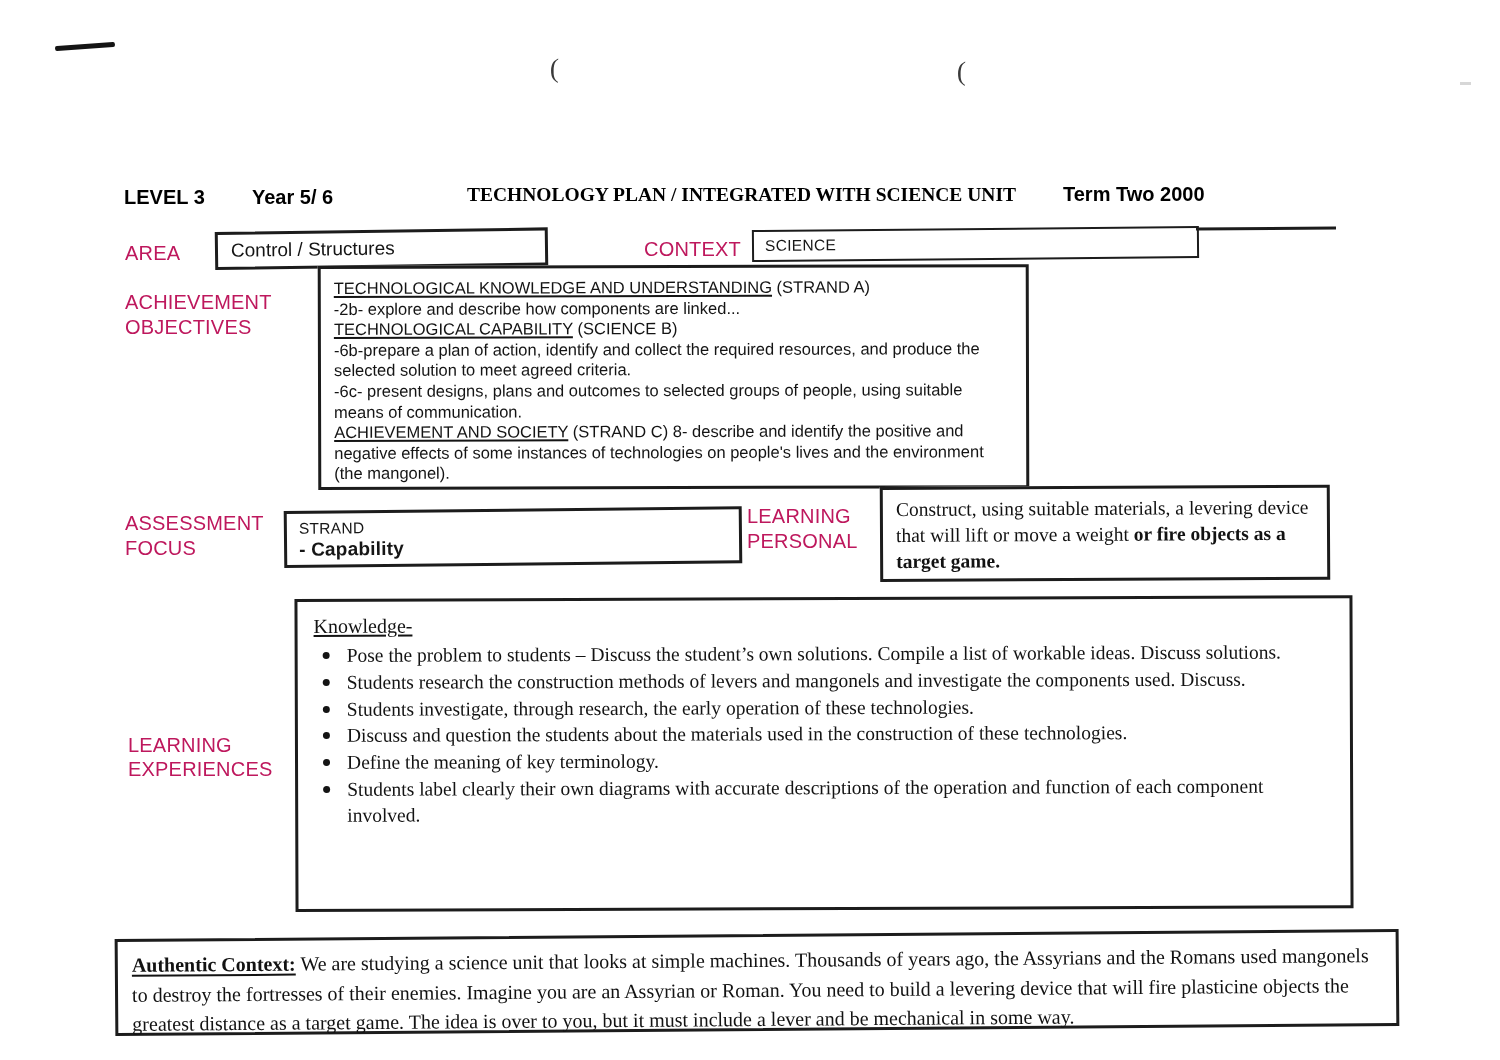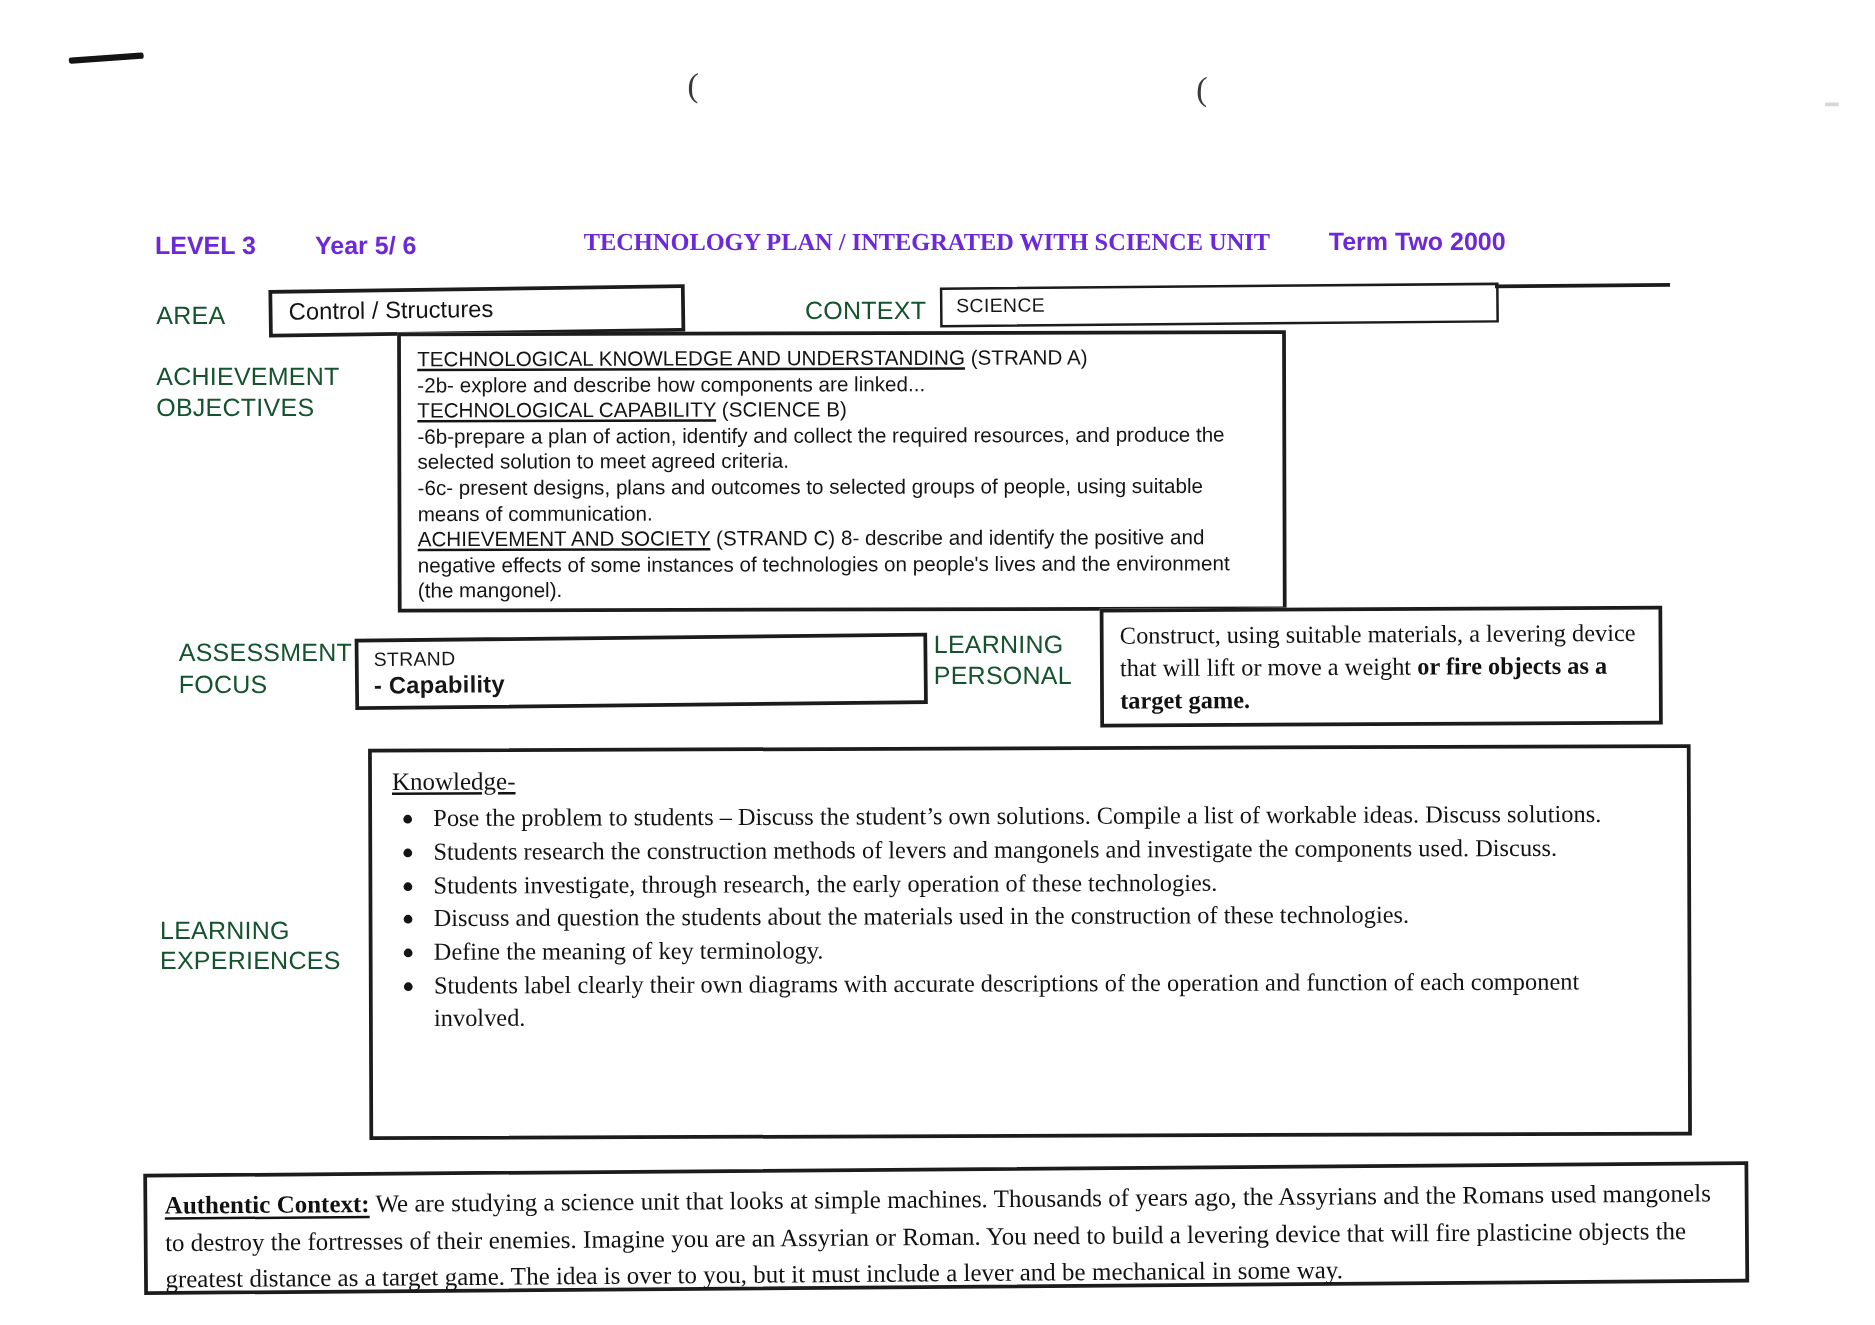--- a/index.html
+++ b/index.html
@@ -7,26 +7,26 @@
   body {
     width: 1500px; height: 1060px;
     position: relative;
     font-family: "Liberation Sans", sans-serif;
     color: #161616;
     overflow: hidden;
   }
   .abs { position: absolute; }
   .lbl {
     font-size: 20px;
-    color: #14532d;
+    color: #be185d;
     letter-spacing: 0.2px;
     line-height: 25px;
     white-space: nowrap;
   }
-  .hdr { font-weight: bold; font-size: 20px; white-space: nowrap; color: #6d28d9; }
+  .hdr { font-weight: bold; font-size: 20px; white-space: nowrap; color: #000000; }
   .box {
     position: absolute;
     border: 3px solid #1c1c1c;
     background: #ffffff;
   }
   .serif { font-family: "Liberation Serif", serif; }
   .ul {
     text-decoration: underline;
     text-decoration-thickness: 1.5px;
     text-underline-offset: 2px;
@@ -52,21 +52,21 @@
                  transform: rotate(-0.5deg); }
 
   
   #ao-label { left: 125px; top: 290px; }
   #ao-box { left: 318px; top: 266px; width: 711px; height: 224px;
             transform: rotate(-0.15deg); transform-origin: left center;
             padding: 9px 12px 0 13px;
             font-size: 16.5px; line-height: 20.6px; color: #141414; }
 
   
-  #af-label { left: 125px; top: 511px; margin-left: 18px; }
+  #af-label { left: 125px; top: 511px; }
   #af-box { left: 284px; top: 511px; width: 458px; height: 57px;
             transform: rotate(-0.6deg); transform-origin: left center;
             padding: 6px 0 0 12px; }
   #strand-label { font-size: 15.5px; letter-spacing: 0.3px; }
   #strand-value { font-size: 19px; font-weight: bold; margin-top: 1px; letter-spacing: 0.2px; }
 
   
   #lo-label { left: 747px; top: 504px; }
   #lo-box { left: 880px; top: 487px; width: 450px; height: 95px;
             transform: rotate(-0.3deg); transform-origin: left center;

